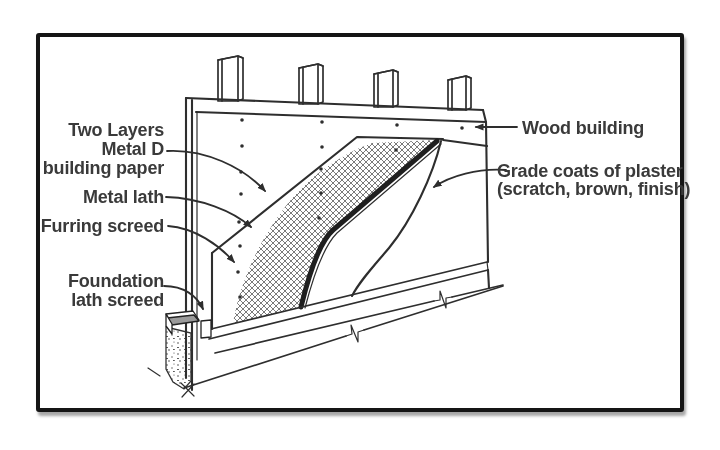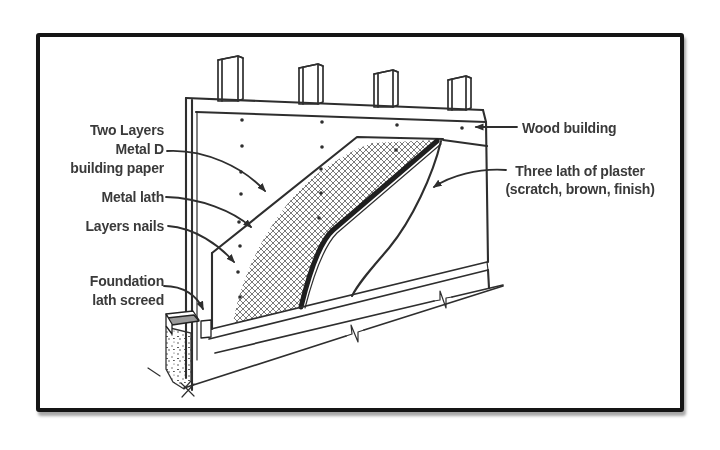--- a/index.html
+++ b/index.html
@@ -2,21 +2,21 @@
 <html style="--bg: #ffffff; --border: #151515; --line: #2e2e2e; --text: #3a3a3a; --screed: #9a9a9a; --hatch: #6b6b6b; --stipple: #474747;"><head>
 <meta charset="utf-8">
 <style>
   html,body{margin:0;padding:0;width:720px;height:450px;background:#fff;overflow:hidden;
     font-family:"Liberation Sans","DejaVu Sans",sans-serif;}
   .stage{position:relative;width:720px;height:450px;background:var(--bg,#fff);}
   .frame{position:absolute;left:36px;top:33px;width:640px;height:371px;
     border:4px solid var(--border,#151515);border-radius:3px;background:#fff;
     box-shadow:2px 4px 3px rgba(0,0,0,0.35);}
   svg.diagram{position:absolute;left:0;top:0;width:720px;height:450px;}
-  .lbl{position:absolute;font-size:14px;font-weight:700;color:var(--text,#3a3a3a);
+  .lbl{position:absolute;font-size:18px;font-weight:700;color:var(--text,#3a3a3a);
     letter-spacing:-0.2px;line-height:19px;white-space:nowrap;}
   .lbl.right{text-align:right;}
   .lbl.ctr{text-align:center;}
   .lbl.lh18{line-height:18px;}
   
   .st{stroke:var(--line,#2e2e2e);fill:none;stroke-width:1.7;stroke-linecap:round;stroke-linejoin:round;}
   .w1{stroke-width:1.2}.w2{stroke-width:2.1}.w5{stroke-width:5;stroke:#1f1f1f}
   .fillwhite{fill:#fff;stroke:var(--line,#2e2e2e);stroke-width:1.7;stroke-linejoin:round;}
   .dot{fill:var(--line,#2e2e2e);stroke:none;}
   .meshline{stroke:var(--hatch,#6b6b6b);stroke-width:0.9;}
@@ -149,26 +149,26 @@
   </svg>
 
   <div class="lbl right" style="right:556px;top:121px">
     <div>Two Layers</div>
     <div>Metal D</div>
     <div>building paper</div>
   </div>
 
   <div class="lbl right" style="right:556px;top:188px">Metal lath</div>
 
-  <div class="lbl right" style="right:556px;top:217px">Layers nails</div>
+  <div class="lbl right" style="right:556px;top:217px">Furring screed</div>
 
   <div class="lbl right" style="right:556px;top:272px">
     <div>Foundation</div>
     <div>lath screed</div>
   </div>
 
   <div class="lbl" style="left:522px;top:119px">Wood building</div>
 
   <div class="lbl ctr lh18" style="left:497px;top:162px;width:166px">
-    <div>Three lath of plaster</div>
+    <div>Grade coats of plaster</div>
     <div>(scratch, brown, finish)</div>
   </div>
 </div>
 
 </body></html>

